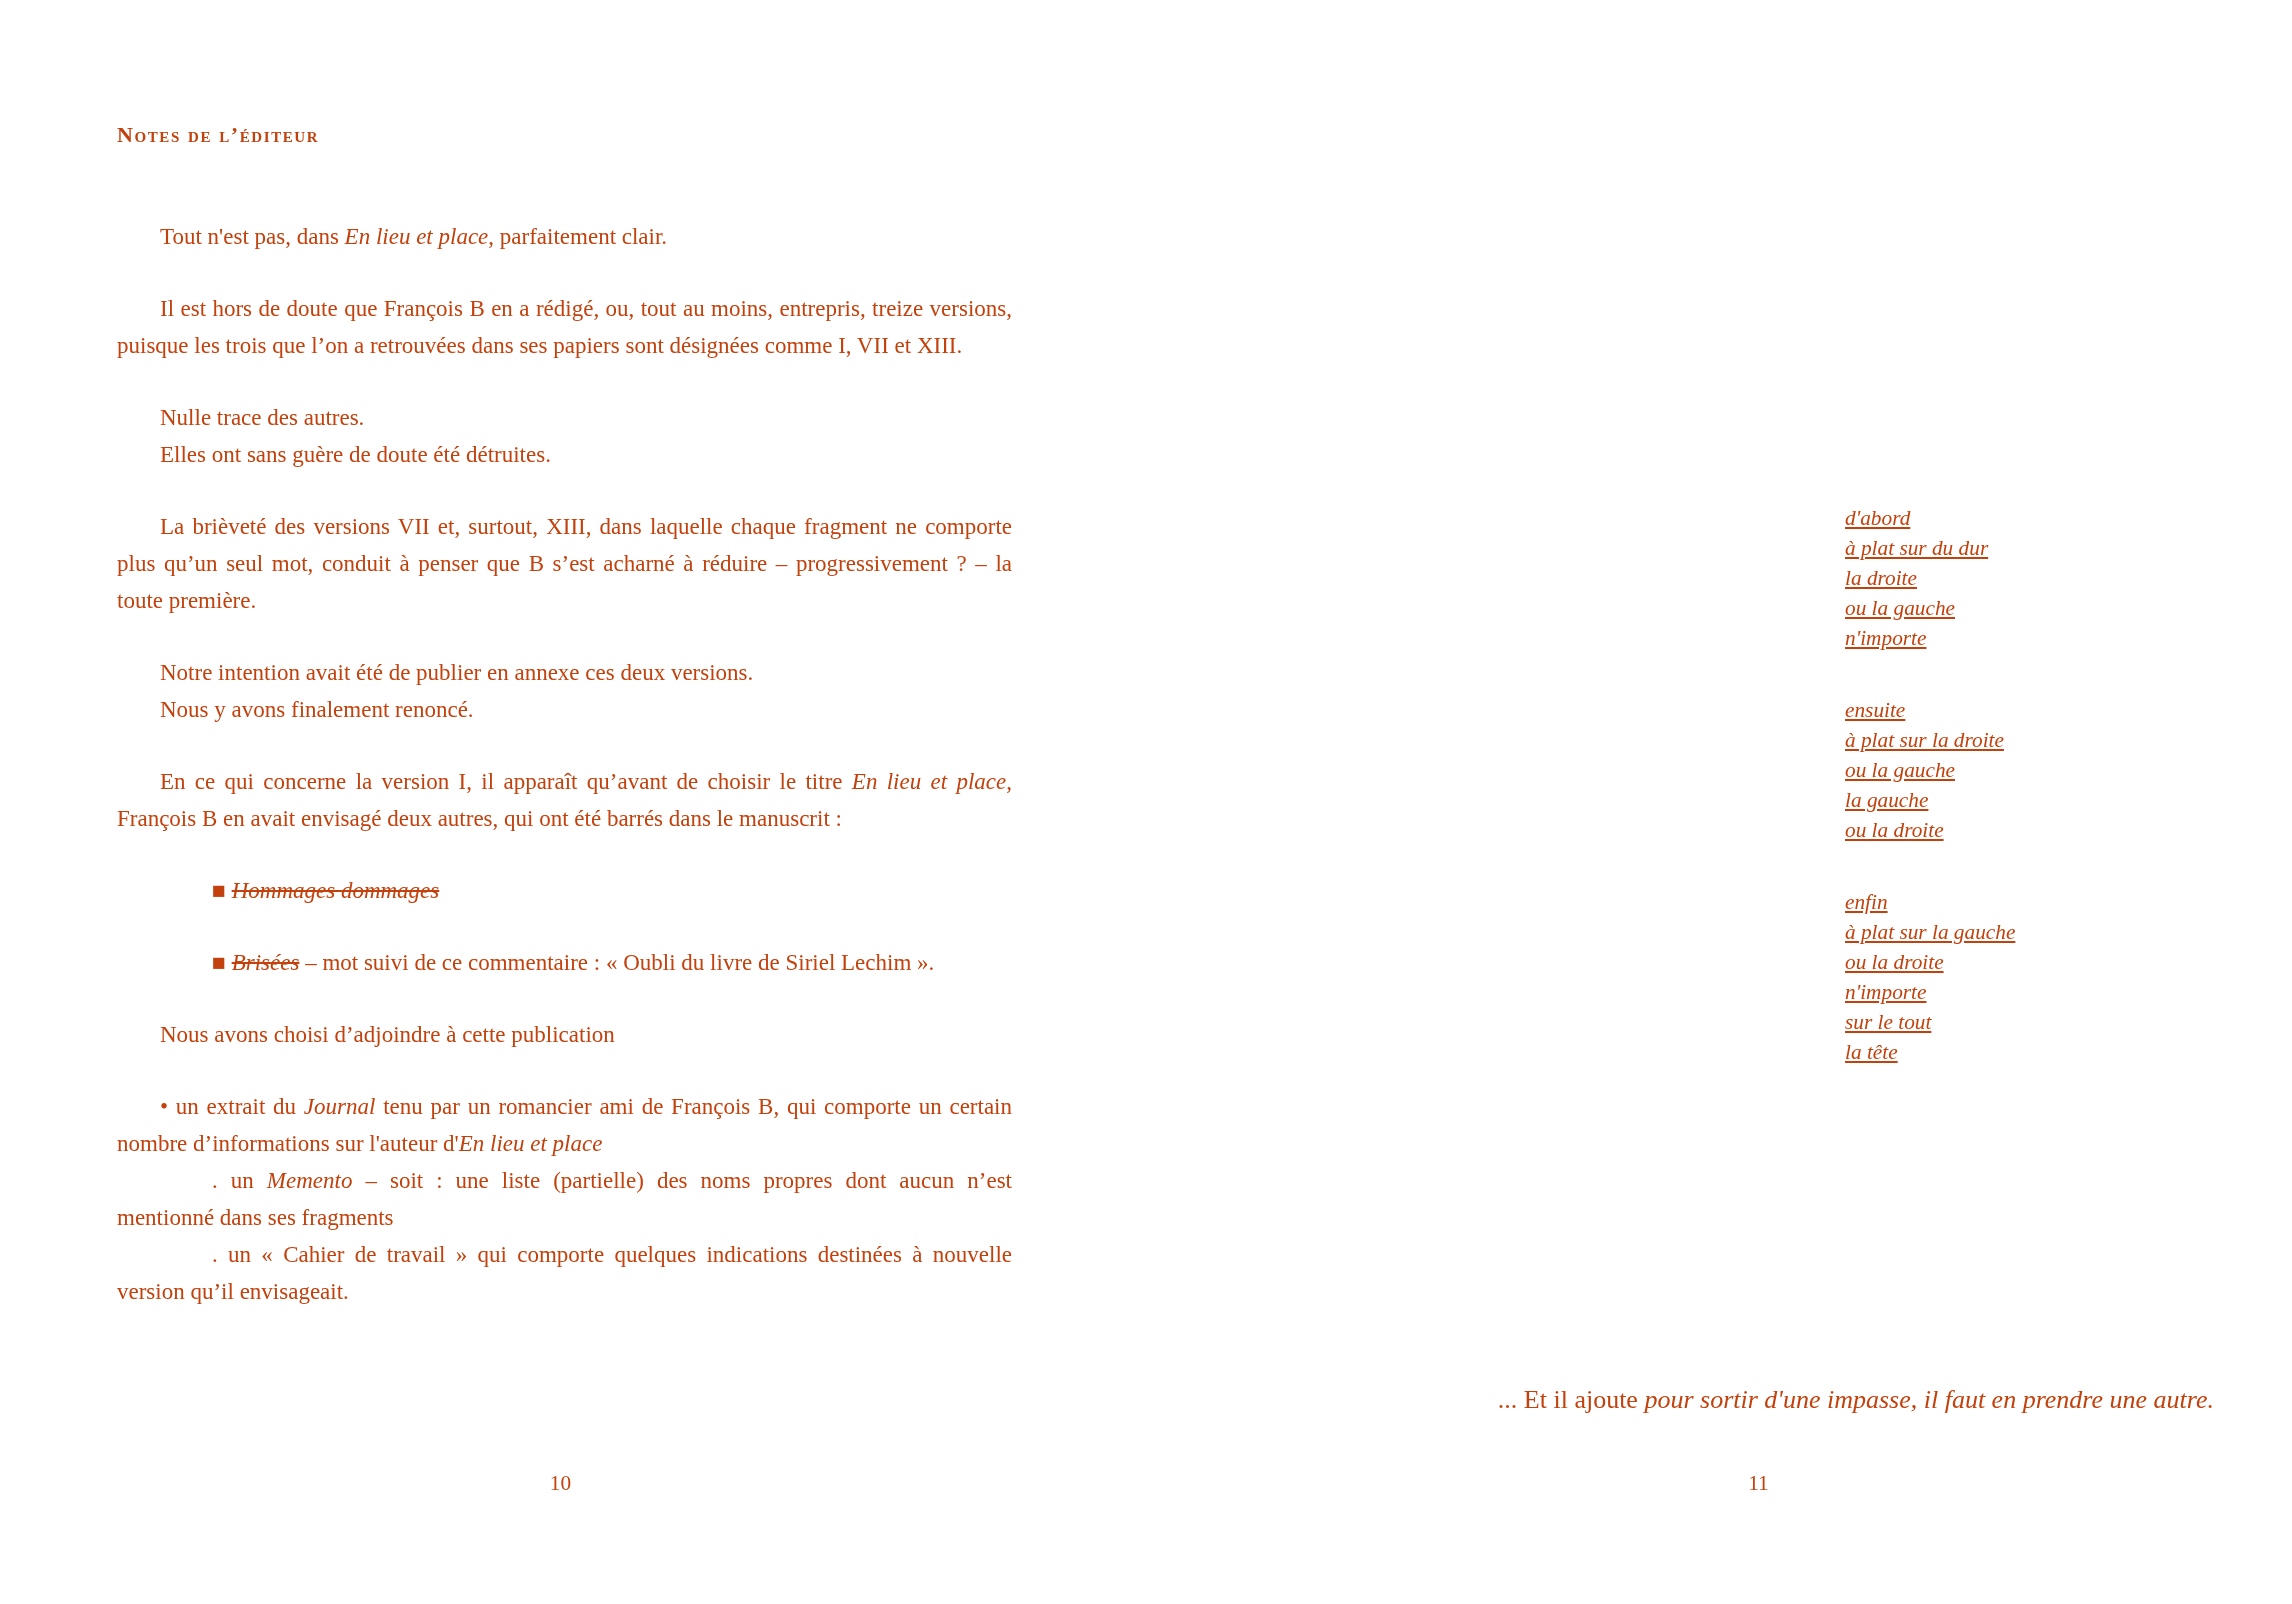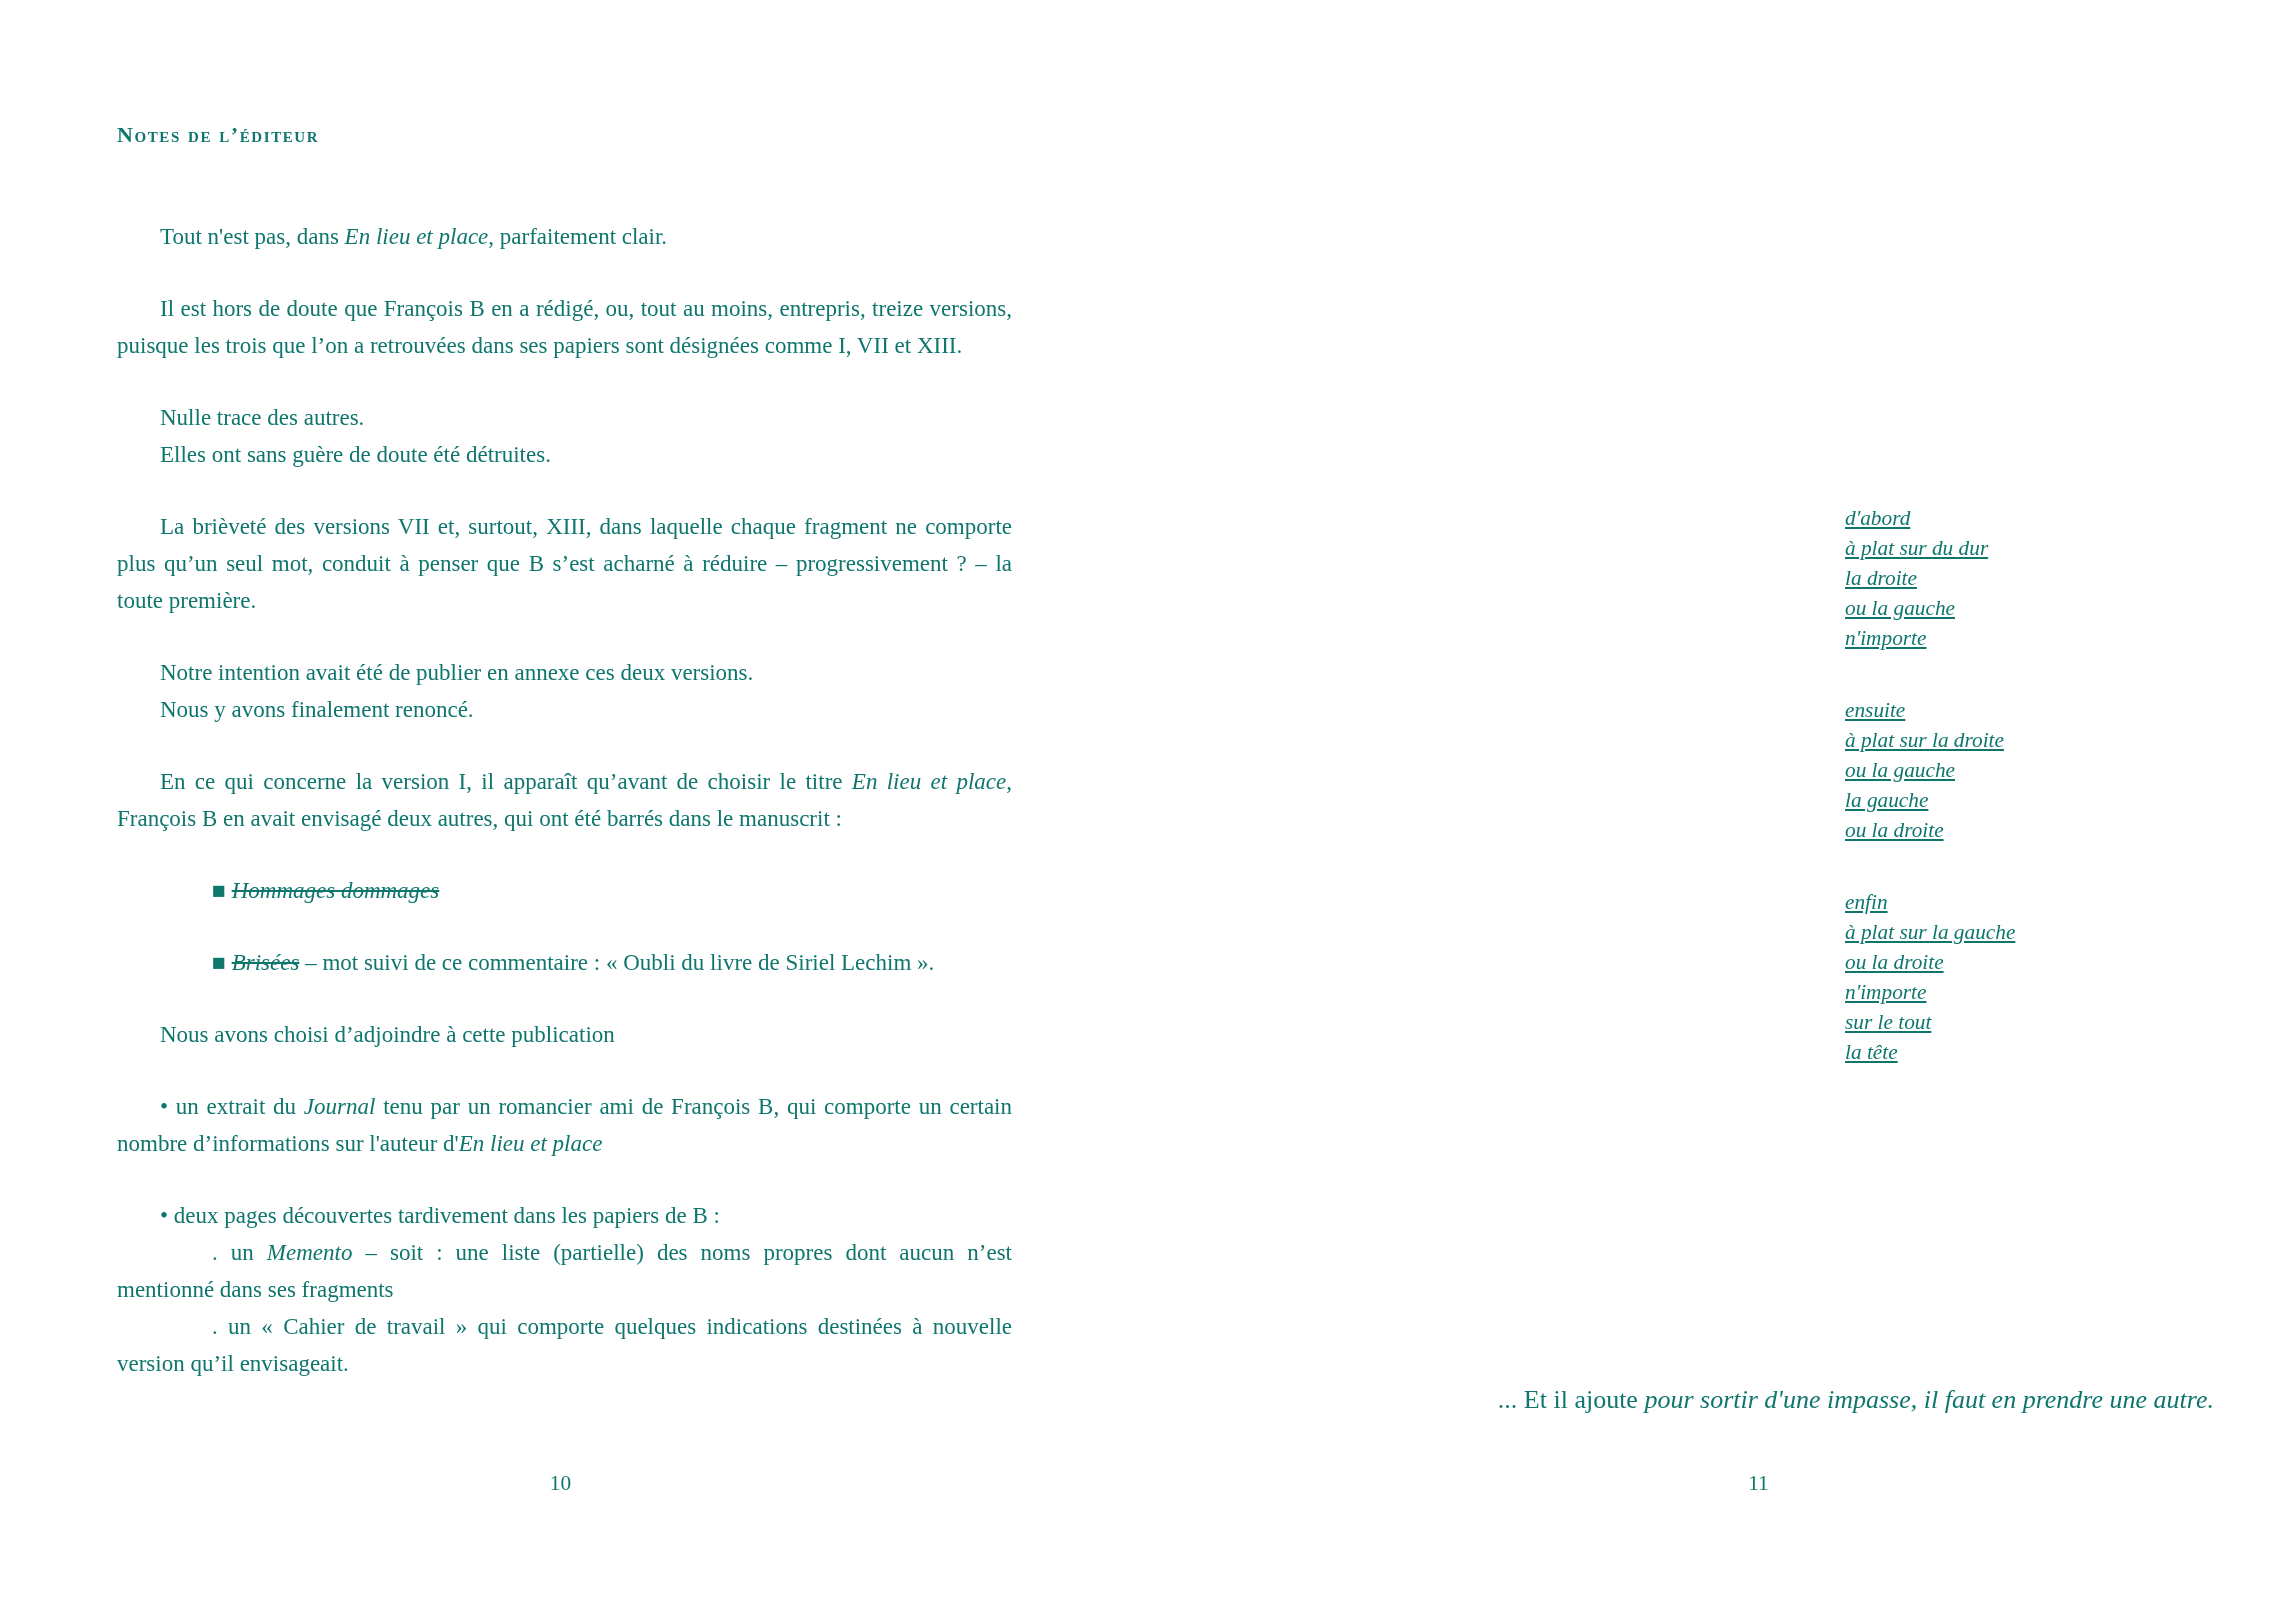--- a/index.html
+++ b/index.html
@@ -5,21 +5,21 @@
   html, body {
     margin: 0;
     padding: 0;
     background: #ffffff;
   }
   .spread {
     position: relative;
     width: 2292px;
     height: 1604px;
     background: #ffffff;
-    color: #0f766e;
+    color: #c2410c;
     font-family: "Liberation Serif", "DejaVu Serif", serif;
     overflow: hidden;
   }
   
   .left-content {
     position: absolute;
     left: 117px;
     top: 122px;
     width: 895px;
   }
@@ -86,21 +86,20 @@
         <p class="para ind-normal gap"><span class="seg-n">Nulle trace des autres.</span></p>
         <p class="para ind-normal"><span class="seg-n">Elles ont sans guère de doute été détruites.</span></p>
         <p class="para ind-normal gap"><span class="seg-n">La brièveté des versions VII et, surtout, XIII, dans laquelle chaque fragment ne comporte plus qu’un seul mot, conduit à penser que B s’est acharné à réduire – progressivement ? – la toute première.</span></p>
         <p class="para ind-normal gap"><span class="seg-n">Notre intention avait été de publier en annexe ces deux versions.</span></p>
         <p class="para ind-normal"><span class="seg-n">Nous y avons finalement renoncé.</span></p>
         <p class="para ind-normal gap"><span class="seg-n">En ce qui concerne la version I, il apparaît qu’avant de choisir le titre </span><span class="seg-i">En lieu et place</span><span class="seg-n">, François B en avait envisagé deux autres, qui ont été barrés dans le manuscrit :</span></p>
         <p class="para ind-deep gap"><span class="seg-n">■ </span><span class="seg-is">Hommages dommages</span></p>
         <p class="para ind-deep gap"><span class="seg-n">■ </span><span class="seg-is">Brisées</span><span class="seg-n"> – mot suivi de ce commentaire : « Oubli du livre de Siriel Lechim ».</span></p>
         <p class="para ind-normal gap"><span class="seg-n">Nous avons choisi d’adjoindre à cette publication</span></p>
         <p class="para ind-normal gap"><span class="seg-n">• un extrait du </span><span class="seg-i">Journal</span><span class="seg-n"> tenu par un romancier ami de François B, qui comporte un certain nombre d’informations sur l'auteur d'</span><span class="seg-i">En lieu et place</span></p>
-        <p class="para ind-normal gap"><span class="seg-n">• deux pages découvertes tardivement dans les papiers de B :</span></p>
         <p class="para ind-deep"><span class="seg-n">. un </span><span class="seg-i">Memento</span><span class="seg-n"> – soit : une liste (partielle) des noms propres dont aucun n’est mentionné dans ses fragments</span></p>
         <p class="para ind-deep"><span class="seg-n">. un « Cahier de travail » qui comporte quelques indications destinées à nouvelle version qu’il envisageait.</span></p>
       </div>
   </div>
 
   <div class="pageno pageno-left">10</div>
 
   <div class="poem">
       <div class="stanza">
         <div class="poem-line">d'abord</div>

